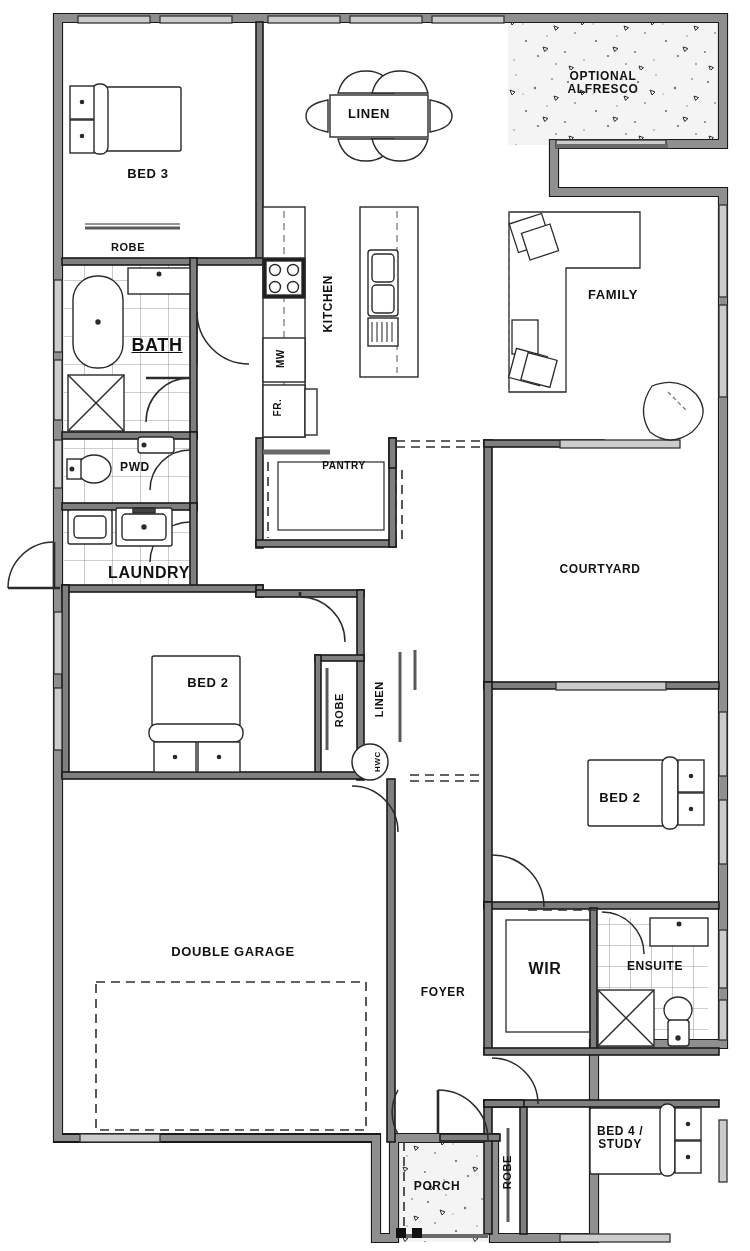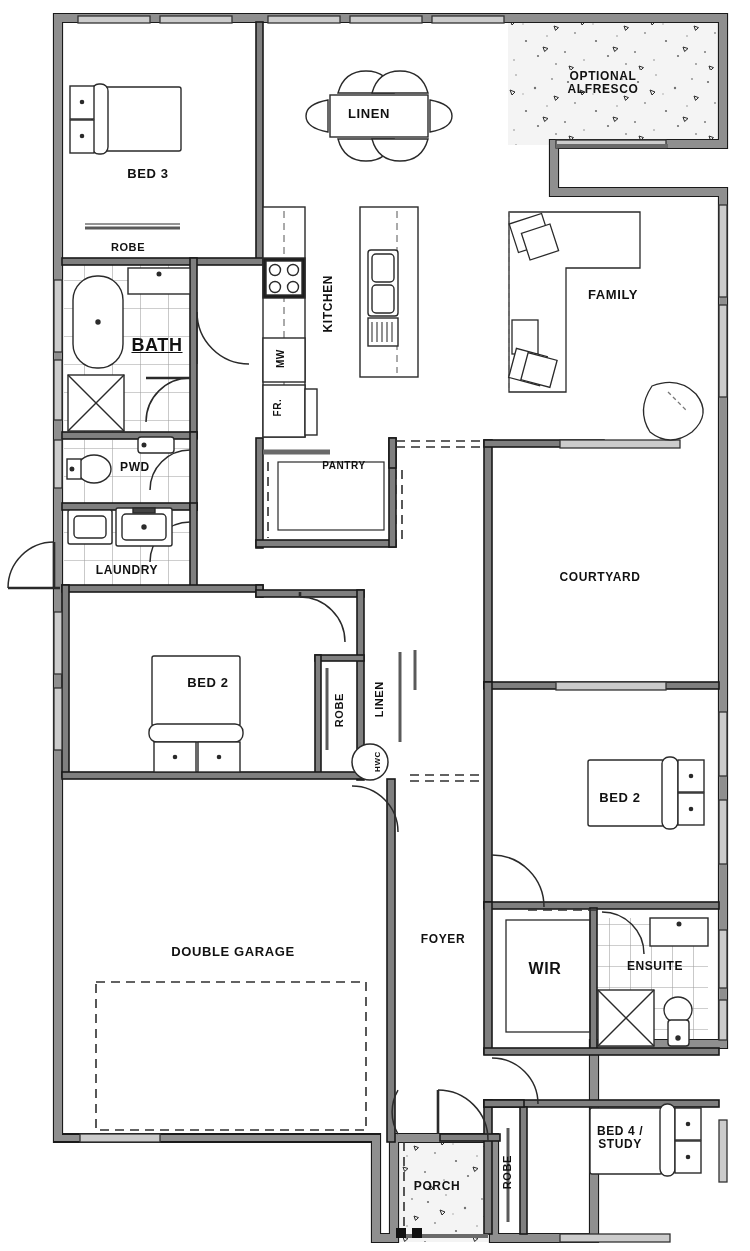--- a/index.html
+++ b/index.html
@@ -421,36 +421,36 @@
     <rect x="396" y="1228" width="10" height="10"></rect>
     <rect x="412" y="1228" width="10" height="10"></rect>
   </g>
 
 </svg>
 
 <div class="lbl" style="left:108px;top:119px;width:80px;font-size:13px;margin-top:48px;">BED 3</div>
 <div class="lbl" style="left:88px;top:241px;width:80px;font-size:11px;">ROBE</div>
 <div class="lbl" style="left:117px;top:335px;width:80px;font-size:18px;text-decoration:underline;">BATH</div>
 <div class="lbl" style="left:100px;top:461px;width:70px;font-size:12px;">PWD</div>
-<div class="lbl" style="left:72px;top:564px;width:110px;font-size:12px;">LAUNDRY</div>
+<div class="lbl" style="left:94px;top:564px;width:110px;font-size:16px;">LAUNDRY</div>
 <div class="lbl" style="left:329px;top:107px;width:80px;font-size:13px;">LINEN</div>
 <div class="lbl rot" style="left:289px;top:297px;width:80px;font-size:12px;transform:rotate(-90deg);">KITCHEN</div>
 <div class="lbl rot" style="left:256px;top:353px;width:50px;font-size:10px;transform:rotate(-90deg);">MW</div>
 <div class="lbl rot" style="left:253px;top:402px;width:50px;font-size:10px;transform:rotate(-90deg);">FR.</div>
 <div class="lbl" style="left:294px;top:460px;width:100px;font-size:10px;">PANTRY</div>
 <div class="lbl" style="left:543px;top:70px;width:120px;font-size:12px;">OPTIONAL
 ALFRESCO</div>
 <div class="lbl" style="left:573px;top:288px;width:80px;font-size:13px;">FAMILY</div>
-<div class="lbl" style="left:540px;top:563px;width:120px;font-size:12px;margin-top:8px;">COURTYARD</div>
+<div class="lbl" style="left:540px;top:563px;width:120px;font-size:12px;">COURTYARD</div>
 <div class="lbl" style="left:168px;top:676px;width:80px;font-size:13px;">BED 2</div>
 <div class="lbl rot" style="left:304px;top:704px;width:70px;font-size:11px;transform:rotate(-90deg);">ROBE</div>
 <div class="lbl rot" style="left:344px;top:693px;width:70px;font-size:11px;transform:rotate(-90deg);">LINEN</div>
 <div class="lbl rot" style="left:356px;top:757px;width:44px;font-size:8px;transform:rotate(-90deg);">HWC</div>
 <div class="lbl" style="left:158px;top:945px;width:150px;font-size:13px;">DOUBLE GARAGE</div>
-<div class="lbl" style="left:403px;top:933px;width:80px;font-size:12px;">FOYER</div>
+<div class="lbl" style="left:403px;top:986px;width:80px;font-size:12px;">FOYER</div>
 <div class="lbl" style="left:580px;top:791px;width:80px;font-size:13px;">BED 2</div>
 <div class="lbl" style="left:510px;top:960px;width:70px;font-size:16px;">WIR</div>
 <div class="lbl" style="left:605px;top:960px;width:100px;font-size:12px;">ENSUITE</div>
 <div class="lbl" style="left:575px;top:1125px;width:90px;font-size:12px;">BED 4 /
 STUDY</div>
 <div class="lbl" style="left:397px;top:1180px;width:80px;font-size:12px;">PORCH</div>
 <div class="lbl rot" style="left:472px;top:1166px;width:70px;font-size:11px;transform:rotate(-90deg);">ROBE</div>
 
 </div>
 

